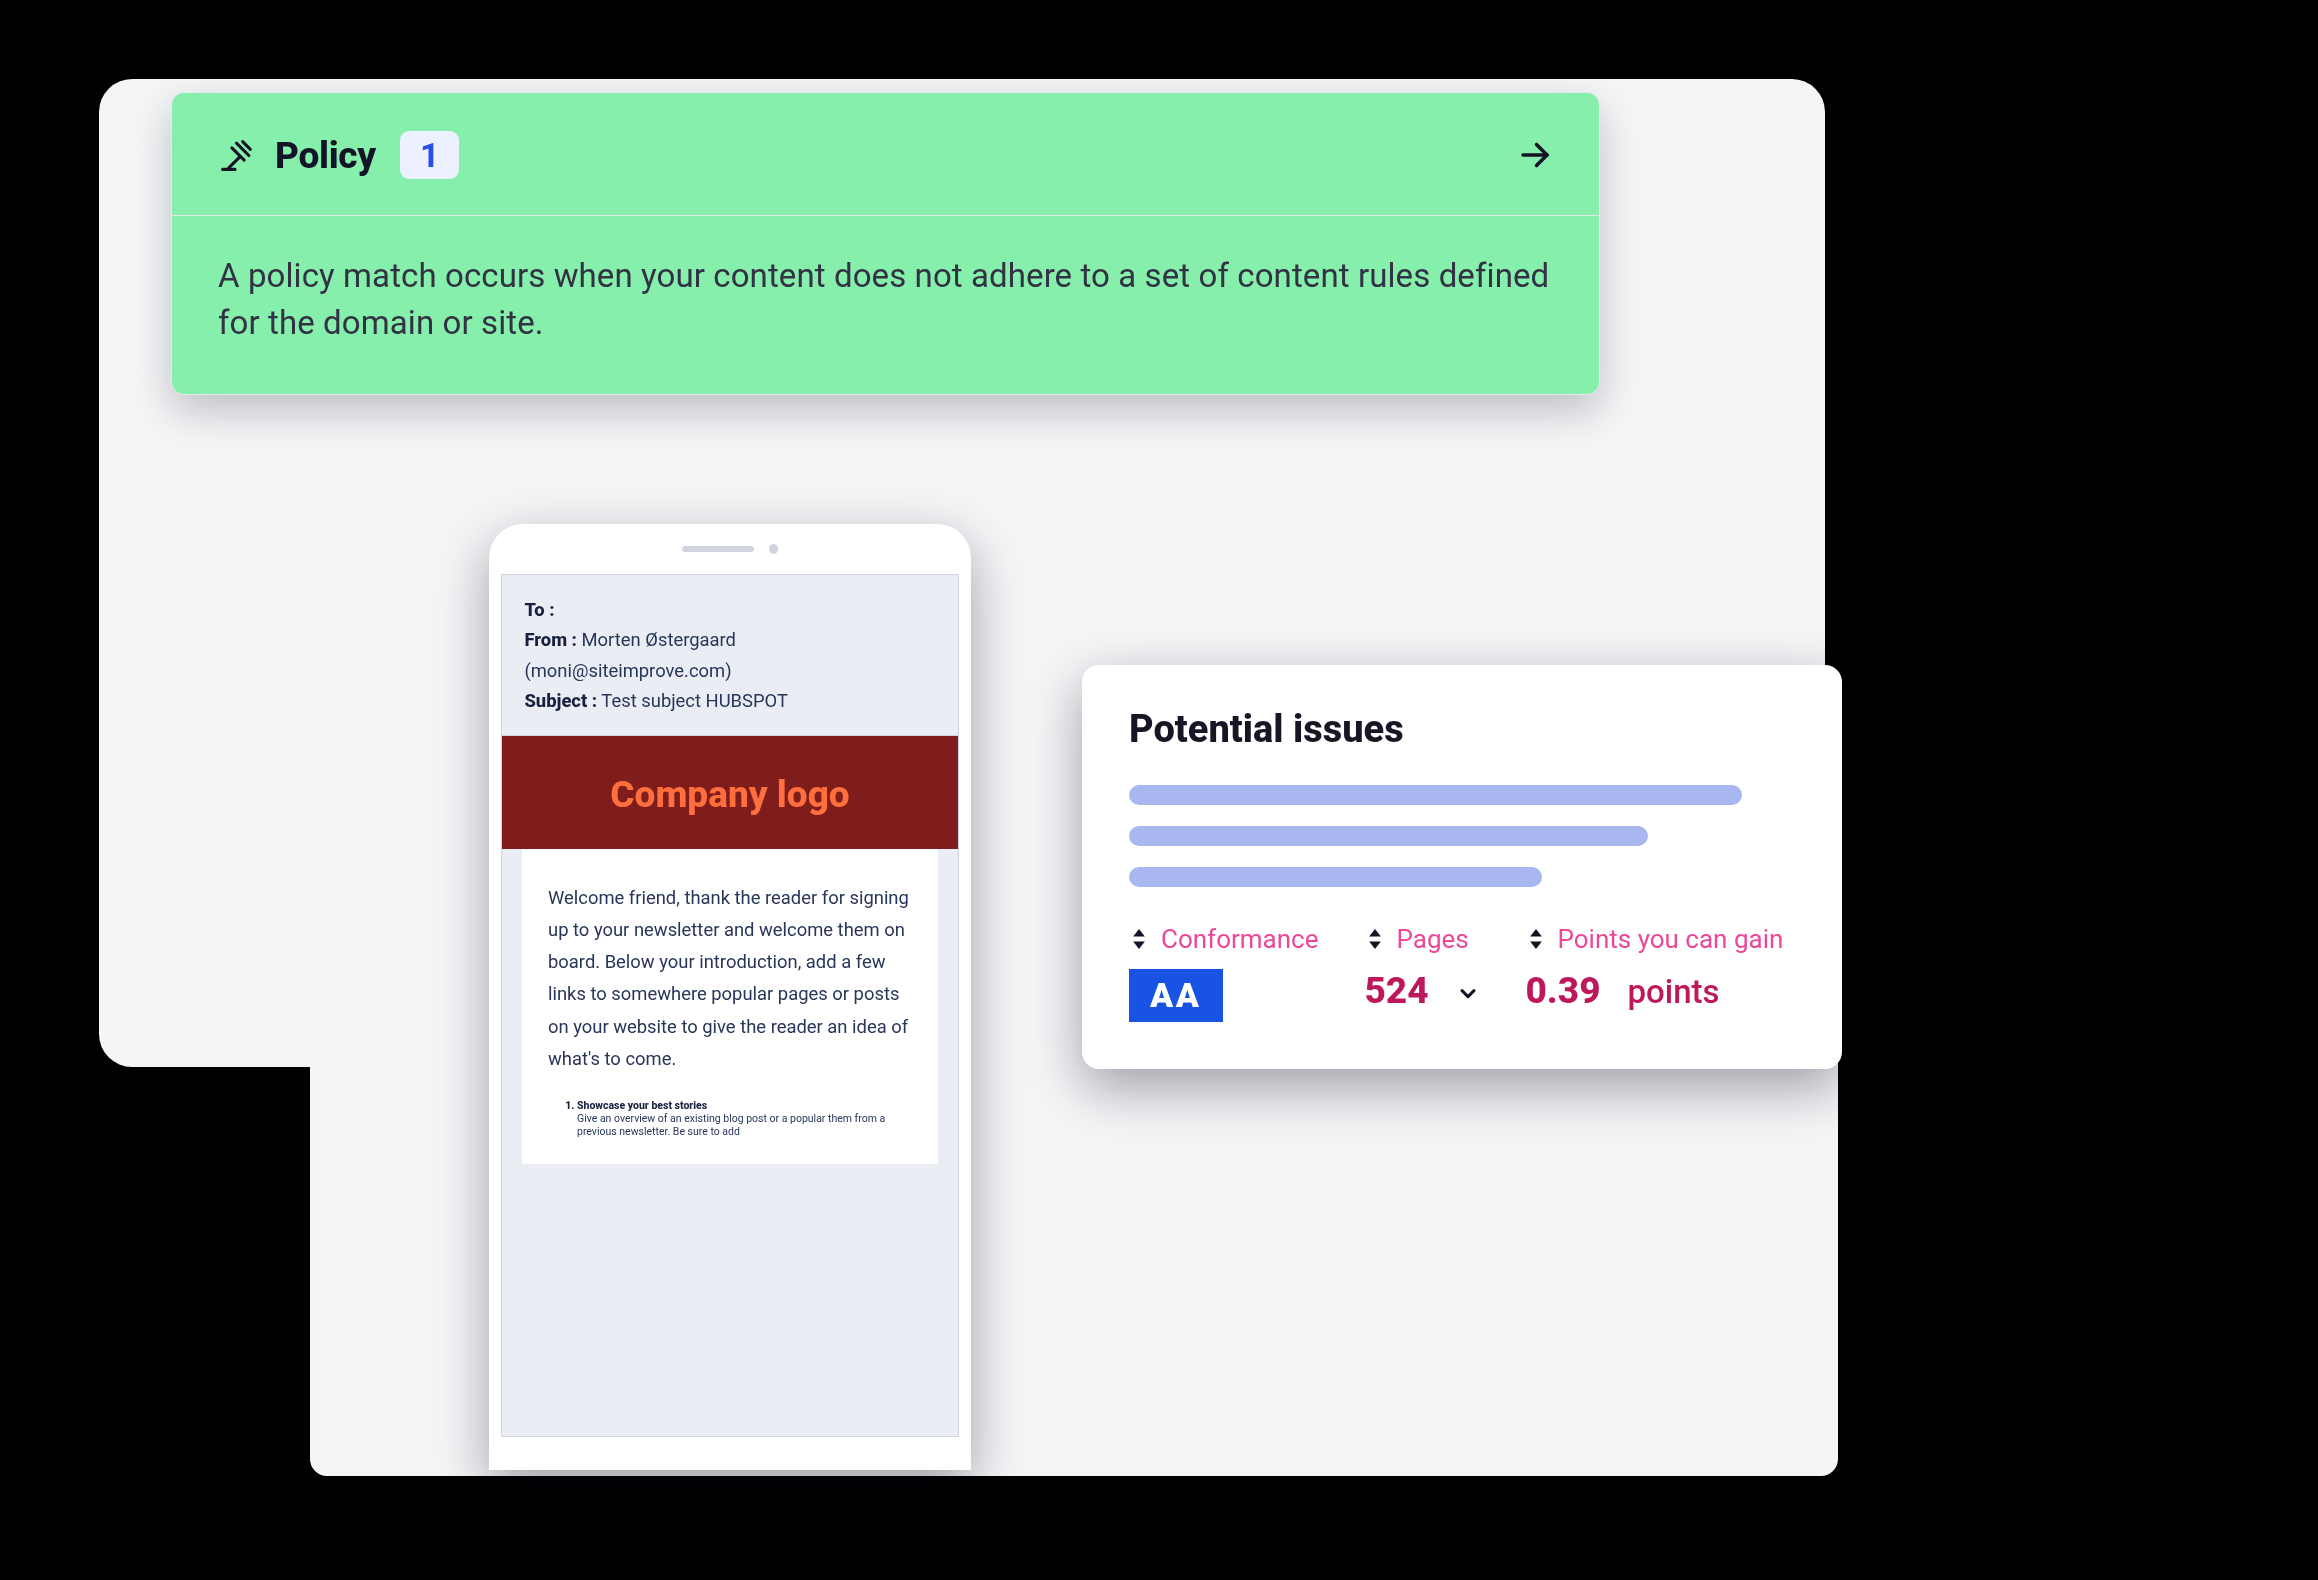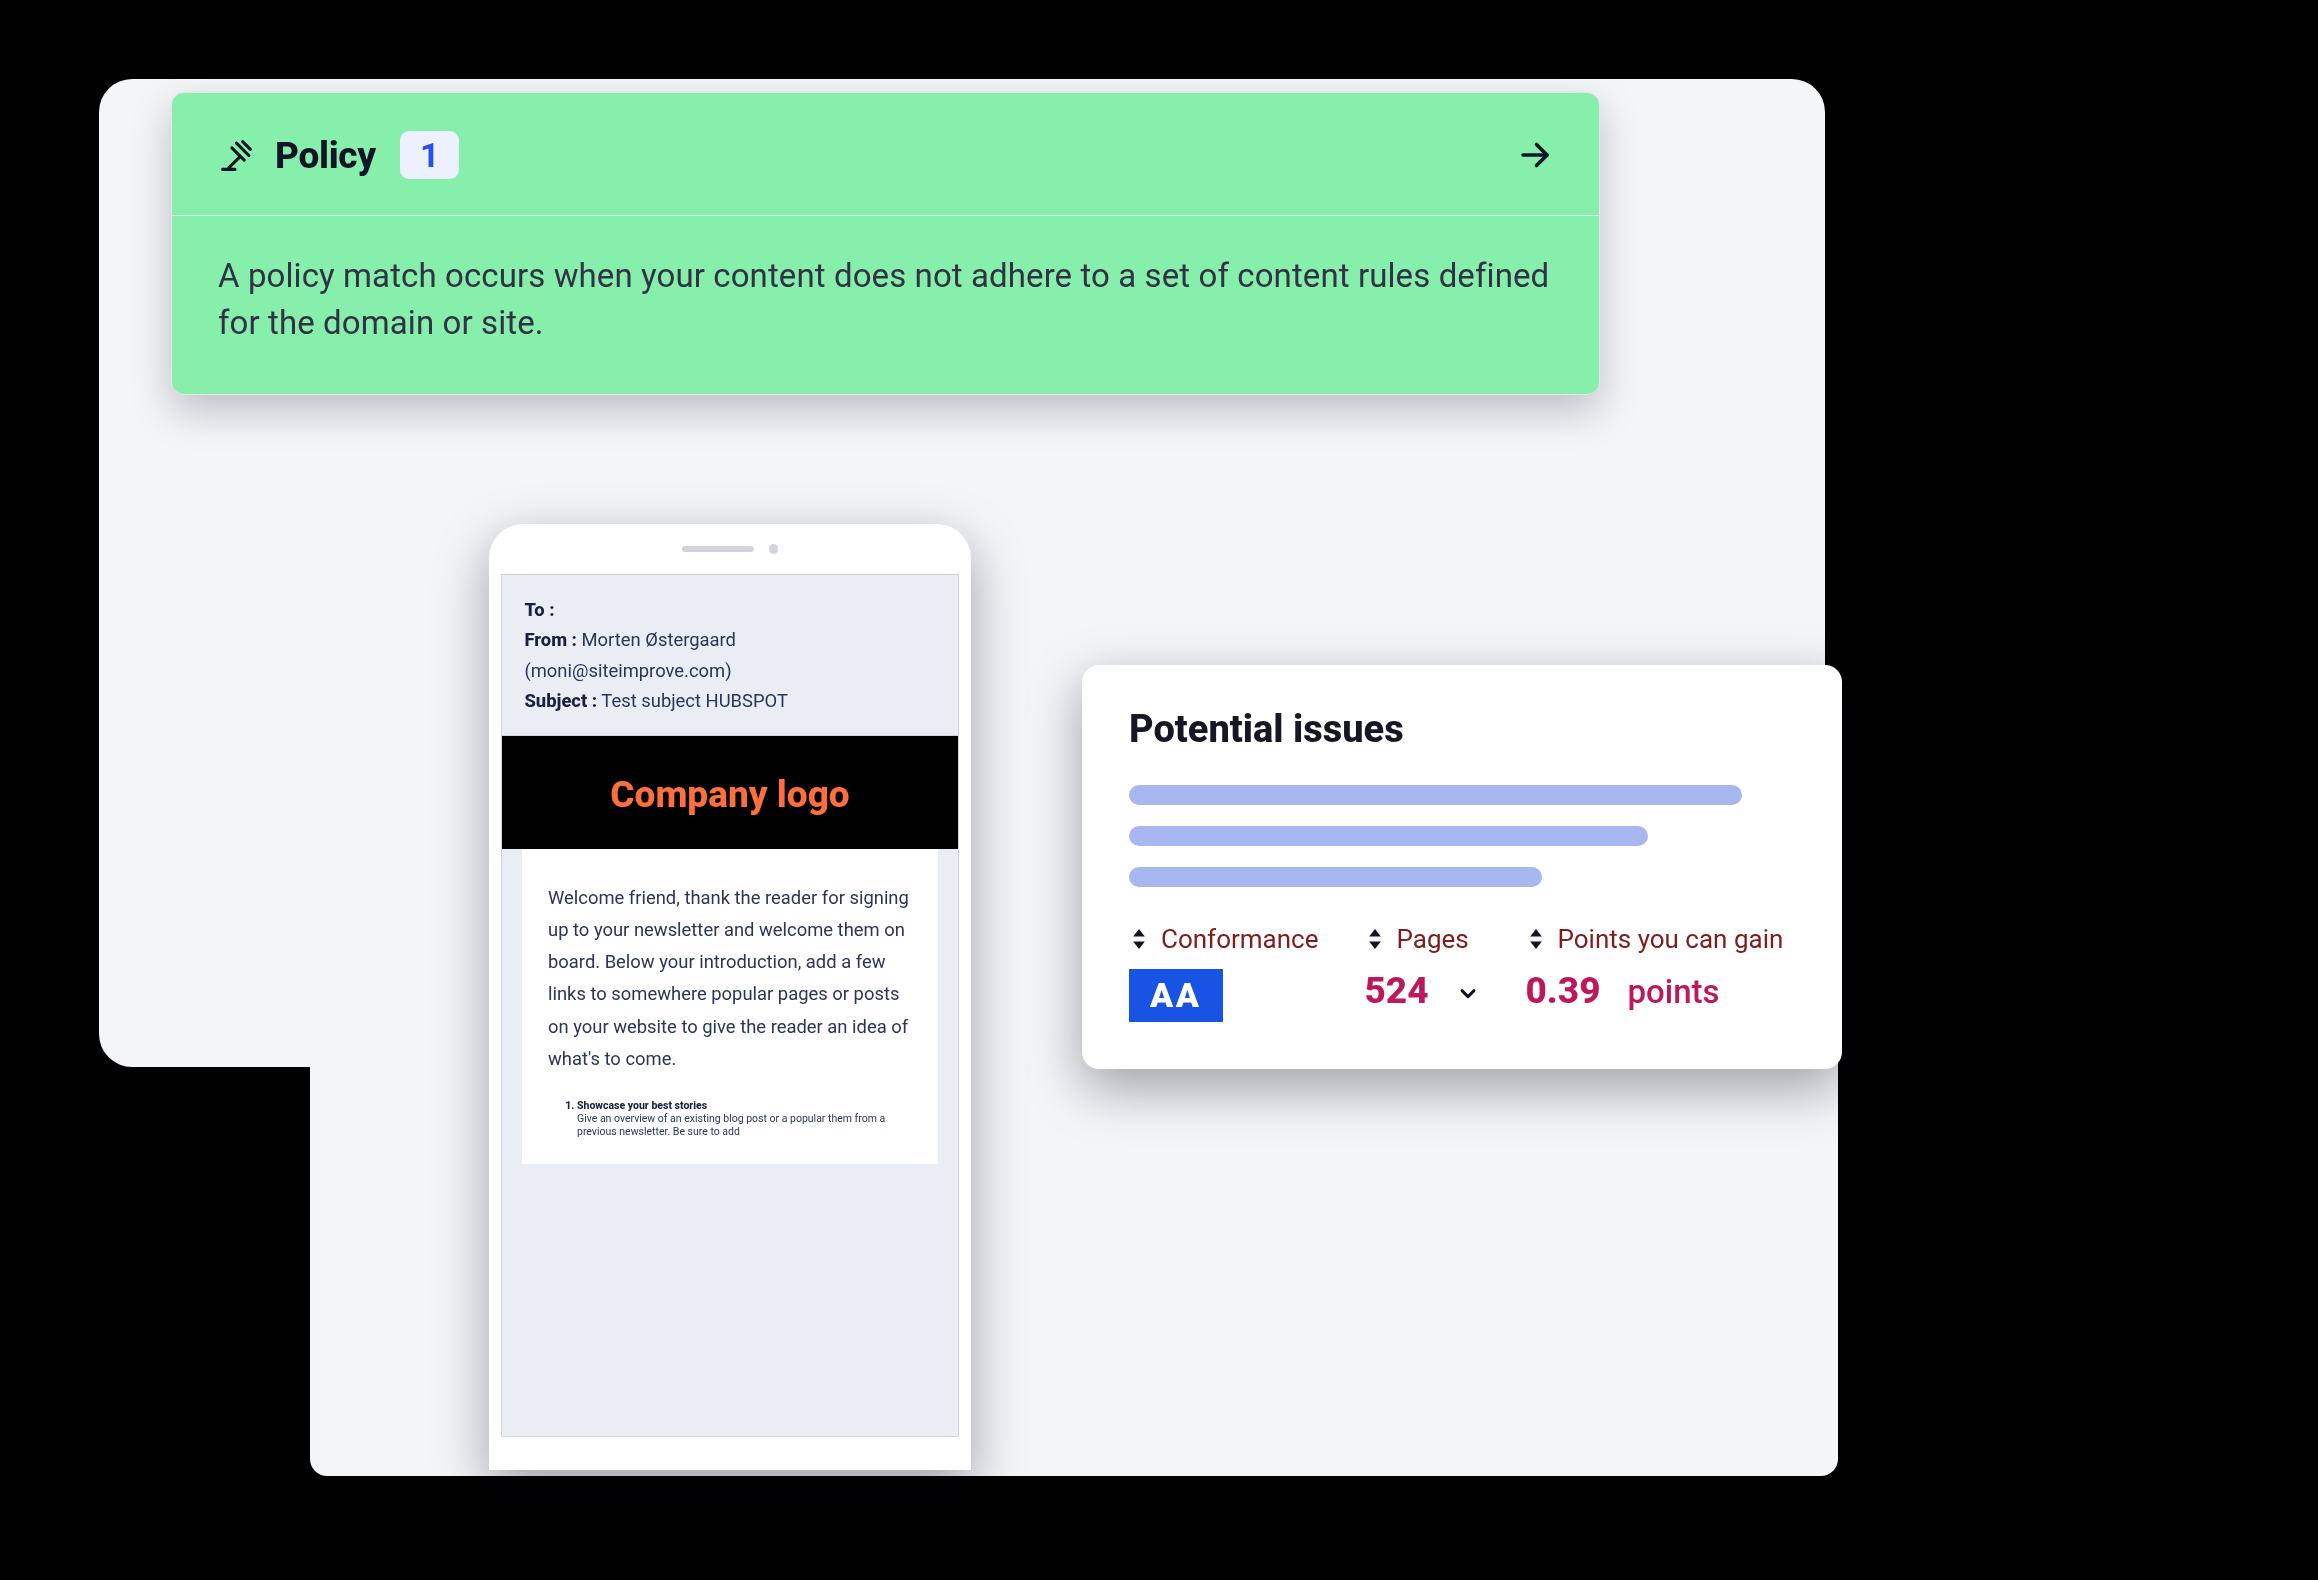--- a/index.html
+++ b/index.html
@@ -125,21 +125,21 @@
     border-bottom: 0.7px solid #cfd4df;
     background: #eaeef4;
   }
   .mail-meta .lbl { font-weight: 800; color: #1a2140; }
   .company-logo {
     text-align: center;
     font-size: 37px;
     font-weight: 800;
     color: #ff6f3d;
     padding: 37px 0 33px 0;
-    background: #000000;
+    background: #7f1d1d;
   }
   .mail-body-wrap {
     margin: 0 20px 0 20px;
     background: #fff;
     padding: 33px 26px 26px 26px;
   }
   .mail-body {
     font-size: 18.4px;
     line-height: 1.75;
     color: #28365a;
@@ -183,21 +183,21 @@
   .metrics {
     display: flex;
     gap: 46px;
   }
   .metric { min-width: 0; }
   .metric .m-label {
     display: flex;
     align-items: center;
     gap: 12px;
     font-size: 26px;
-    color: #7f1d1d;
+    color: #ec4899;
     margin-bottom: 14.5px;
   }
   .sort-icon {
     display: inline-flex;
     width: 20px; height: 24px;
   }
   .aa-badge {
     display: inline-block;
     background: #1853e4;
     color: #fff;

